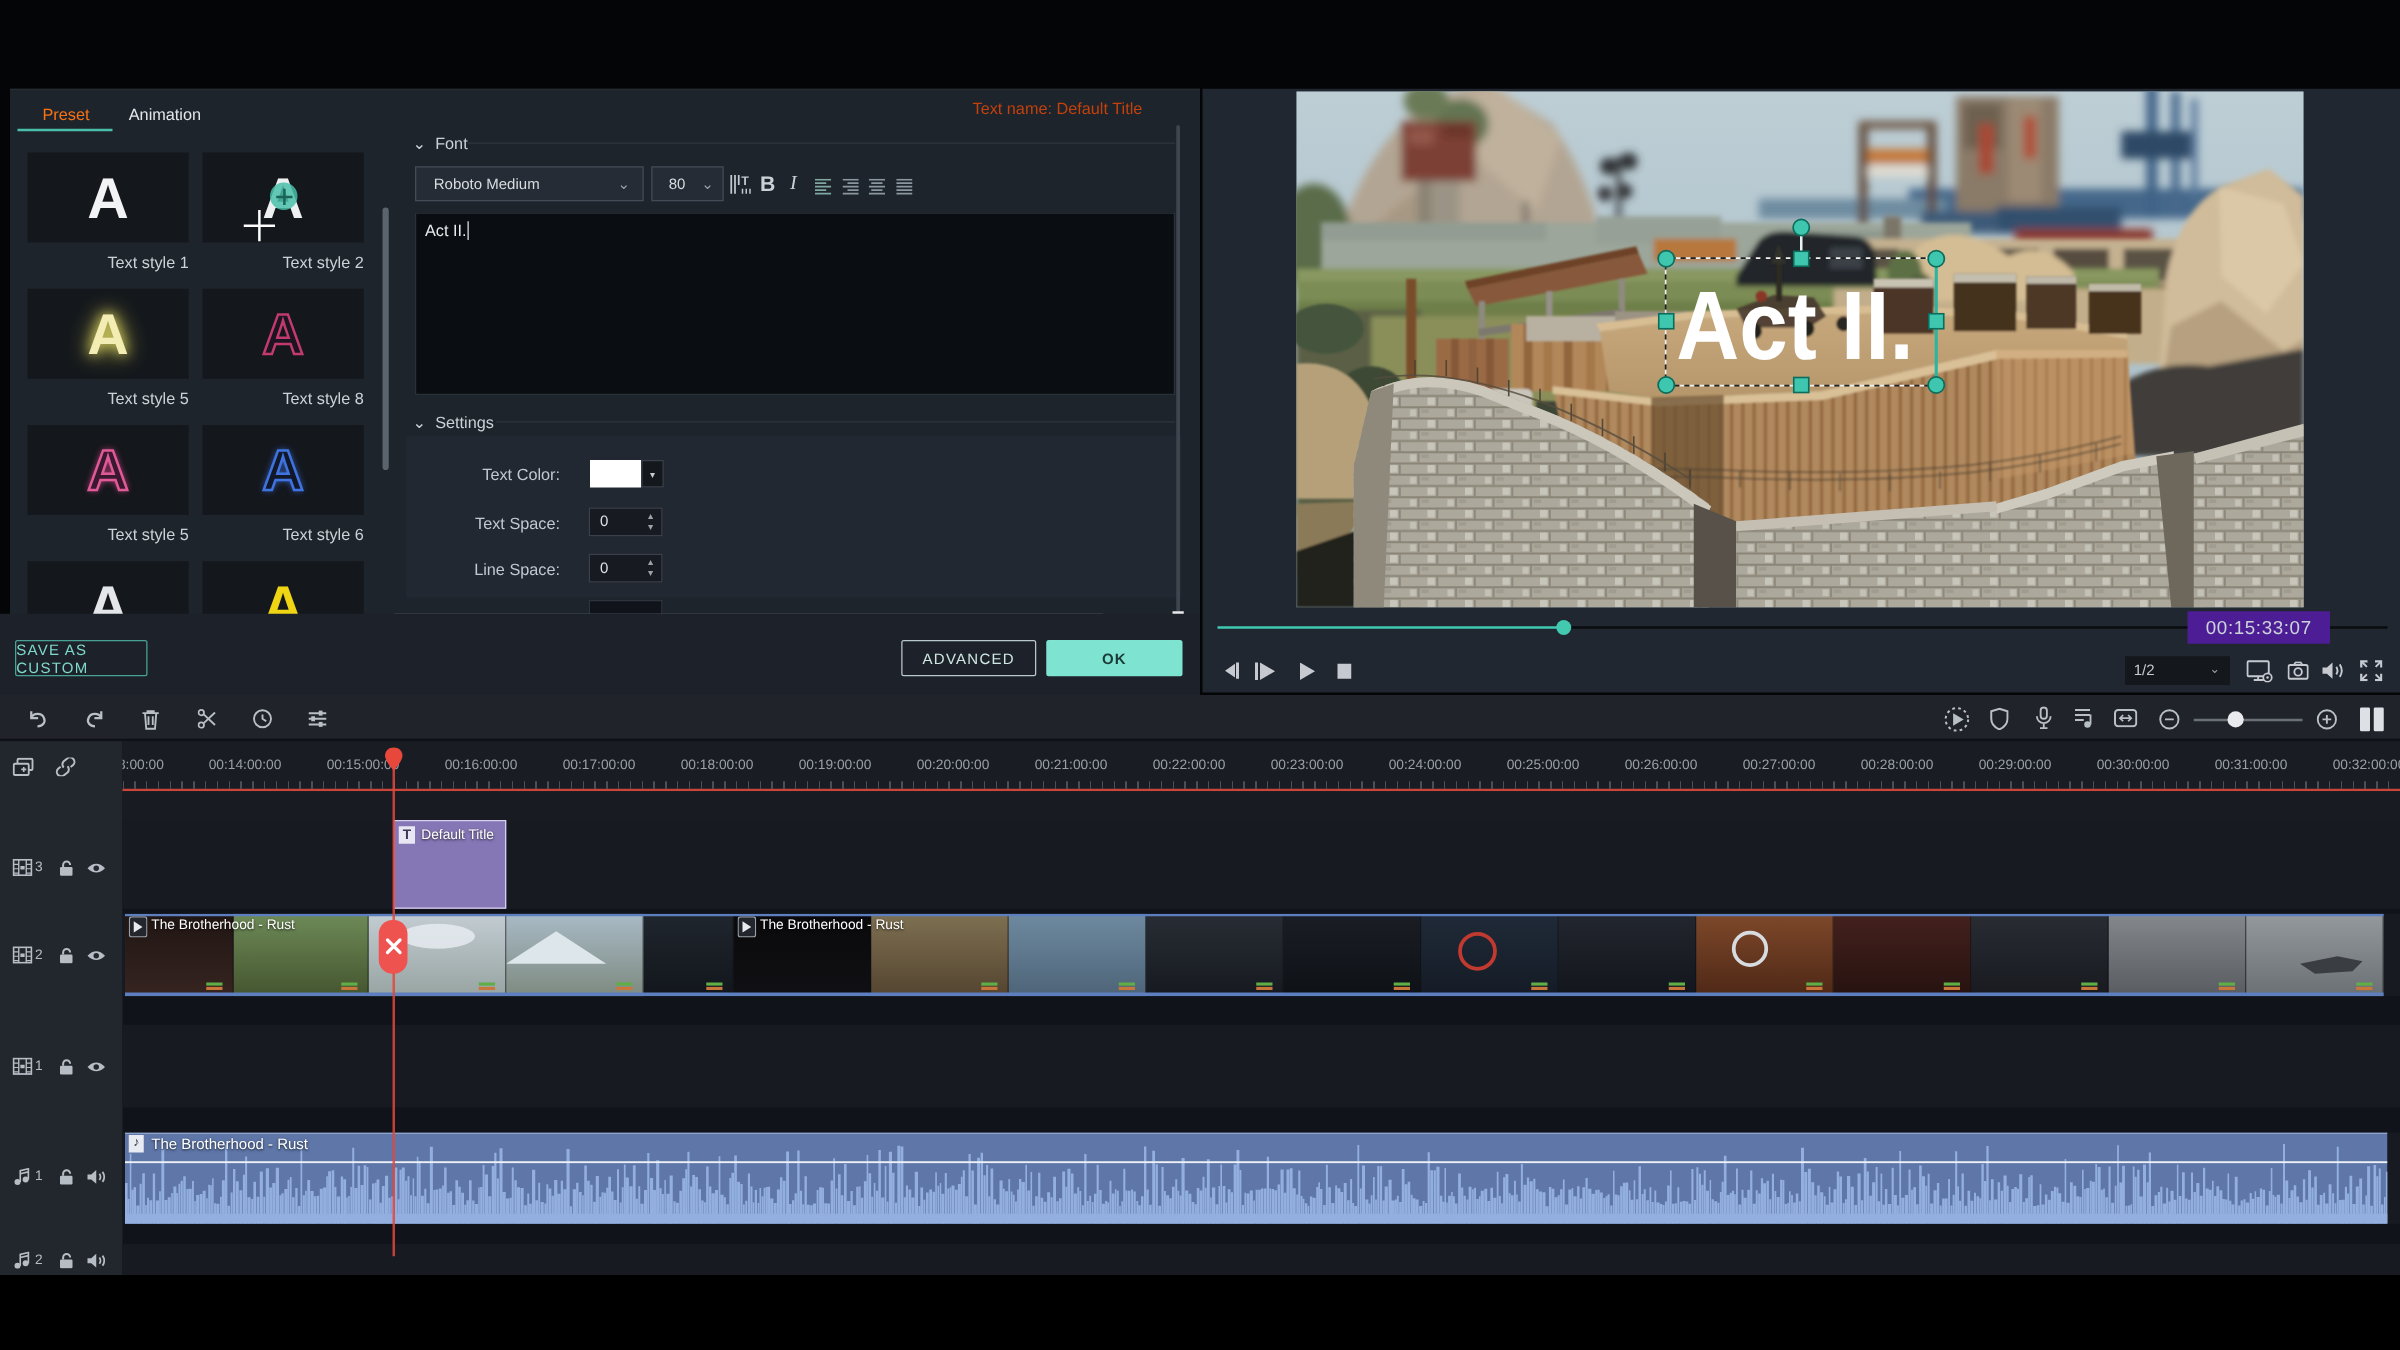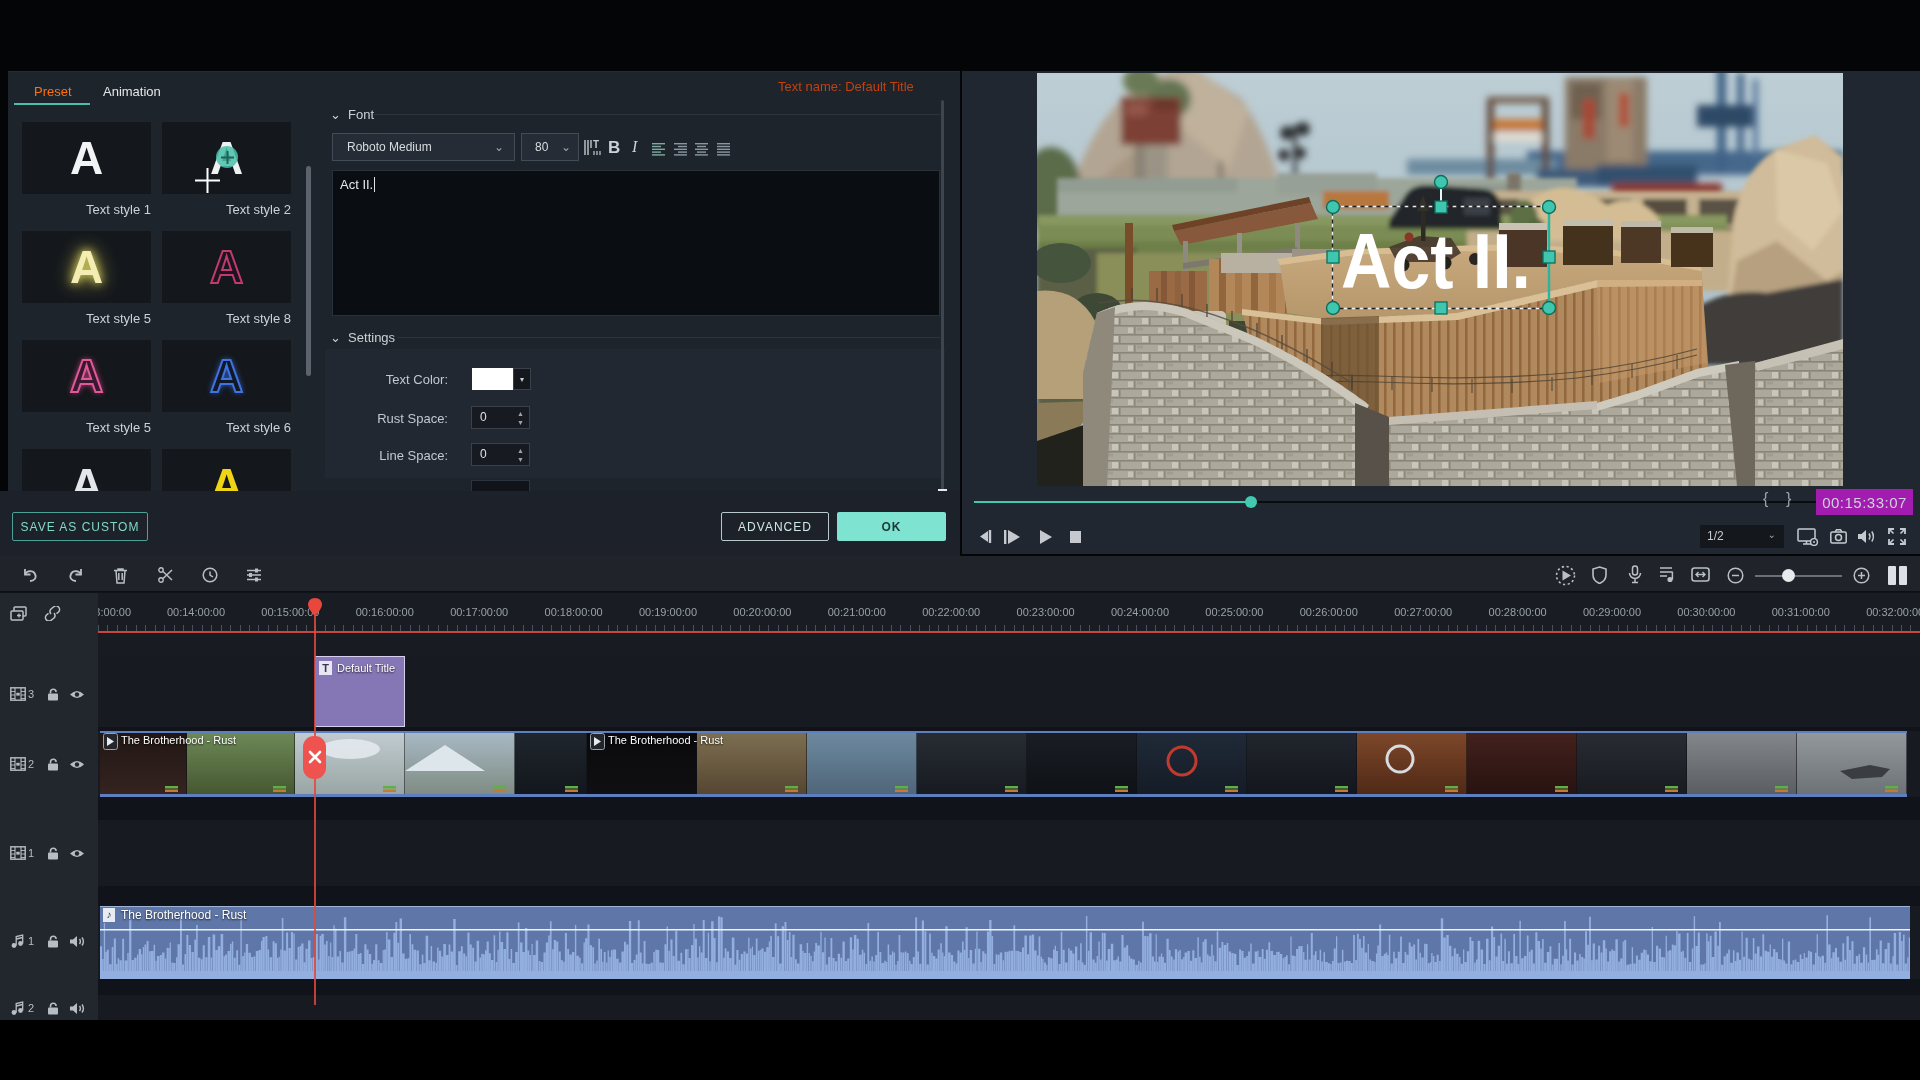--- a/index.html
+++ b/index.html
@@ -24,32 +24,32 @@
 
 .mhdr{color:#ccd1d7;font-size:13px}
 .hrule{height:1px;background:#3a414a;opacity:0.55}
 .selbox{background:#262c35;border:1px solid #434b56;color:#d8dce0;font-size:12px}
 #textarea{left:332px;top:170px;width:608px;height:146px;background:#0a0d11;border:1px solid #2a3038;color:#e8eaec;font-size:13px;padding:6px 7px}
 #setpanel{left:325px;top:349px;width:620px;height:129px;background:#222831}
 .slab{color:#c2c8cf;font-size:13px}
 .sinput{background:#171b21;border:1px solid #3a414b;color:#dfe3e6;font-size:12px}
 
 .btn{display:flex;align-items:center;justify-content:center;font-size:12px;letter-spacing:1px}
-#saveb{left:12px;top:512px;width:136px;height:29px;border:1px solid #49a295;color:#7fd9c9;border-radius:2px}
+#saveb{left:12px;top:512px;width:106px;height:29px;border:1px solid #49a295;color:#7fd9c9;border-radius:2px}
 #advb{left:721px;top:512px;width:108px;height:29px;border:1px solid #b9c8ca;color:#cfe8e4;border-radius:2px}
 #okb{left:837px;top:512px;width:109px;height:29px;background:#7fe3d2;color:#1c3a36;border-radius:2px;font-weight:bold}
 
 #hscroll{left:314px;top:491px;width:570px;height:5px;background:#8a9099;border-radius:2px}
 #hsq{left:938px;top:489px;width:9px;height:9px;background:#e8eaec}
 
 #seekline{left:974px;top:501px;width:276px;height:2px;background:#3fc9b0}
 #seekrest{left:1250px;top:501px;width:660px;height:2px;background:#0a0c0e}
 #seekknob{left:1245px;top:496px;width:12px;height:12px;border-radius:50%;background:#42c9b0}
 .pvic{color:#c6cad0}
-#tcbox{left:1816px;top:489px;width:97px;height:26px;background:#a21caf;color:#ccd2da;font-size:15px;display:flex;align-items:center;justify-content:center;letter-spacing:0.5px}
+#tcbox{left:1750px;top:489px;width:114px;height:26px;background:#4c1d95;color:#ccd2da;font-size:15px;display:flex;align-items:center;justify-content:center;letter-spacing:0.5px}
 #halfbox{left:1700px;top:525px;width:84px;height:23px;background:#14171b;color:#c6ccd4;font-size:12px}
 
 #tltool{left:0;top:556px;width:1920px;height:36px;background:#20242a;border-bottom:1px solid #0d0f12}
 #rulerstrip{left:98px;top:593px;width:1822px;height:39px;background:#191d23;overflow:hidden}
 #lcol{left:0;top:593px;width:98px;height:427px;background:#22262d}
 .rlab{position:absolute;top:13px;transform:translateX(-50%);font-size:11px;color:#99a0a9;white-space:nowrap}
 #ticks{left:98px;top:625px;width:1822px;height:6px;background:repeating-linear-gradient(90deg,#49505a 0 1px,transparent 1px 9.44px)}
 #redline{left:98px;top:631px;width:1822px;height:2px;background:#c8463c}
 
 .lane{left:98px;width:1822px;background:#171a20}
@@ -148,21 +148,21 @@
       <rect x="0" y="8.399999999999999" width="13" height="1.4" fill="#8b97a0"></rect>
       <rect x="0" y="11.2" width="13" height="1.4" fill="#8b97a0"></rect>
     </svg>
   <div class="abs" id="textarea">Act II. <span style="border-left:1px solid #dfe3e6;margin-left:1px"></span></div>
   <div class="abs mhdr" style="left:330px;top:330px">⌄&nbsp; Settings</div>
   <div class="abs hrule" style="left:397px;top:337px;width:543px"></div>
   <div class="abs" id="setpanel"></div>
   <div class="abs slab" style="left:380px;top:372px;width:68px;text-align:right">Text Color:</div>
   <div class="abs" style="left:472px;top:368px;width:41px;height:22px;background:#fff"></div>
   <div class="abs" style="left:513px;top:368px;width:18px;height:22px;background:#14181d;border:1px solid #3a414b;color:#c6ccd2;font-size:8px;text-align:center;line-height:21px">▾</div>
-  <div class="abs slab" style="left:370px;top:411px;width:78px;text-align:right">Rust Space:</div>
+  <div class="abs slab" style="left:370px;top:411px;width:78px;text-align:right">Text Space:</div>
   <div class="abs sinput" style="left:471px;top:406px;width:59px;height:23px;line-height:21px;padding-left:8px">0<span style="position:absolute;right:5px;top:2px;color:#9aa2ab;font-size:7px;line-height:9px">▲<br>▼</span></div>
   <div class="abs slab" style="left:370px;top:448px;width:78px;text-align:right">Line Space:</div>
   <div class="abs sinput" style="left:471px;top:443px;width:59px;height:23px;line-height:21px;padding-left:8px">0<span style="position:absolute;right:5px;top:2px;color:#9aa2ab;font-size:7px;line-height:9px">▲<br>▼</span></div>
   <div class="abs" style="left:471px;top:480px;width:59px;height:17px;background:#10141a;border:1px solid #2e343d;border-bottom:none"></div>
   <div class="abs" style="left:941px;top:100px;width:3px;height:390px;background:#3e454f;border-radius:2px"></div>
   <div class="abs" id="hscroll"></div>
   <div class="abs" id="hsq"></div>
 
   <div class="abs" style="left:0;top:491px;width:960px;height:65px;background:#1d222a"></div>
   <div class="abs" style="left:8px;top:71px;width:952px;height:1px;background:#262c34"></div>

